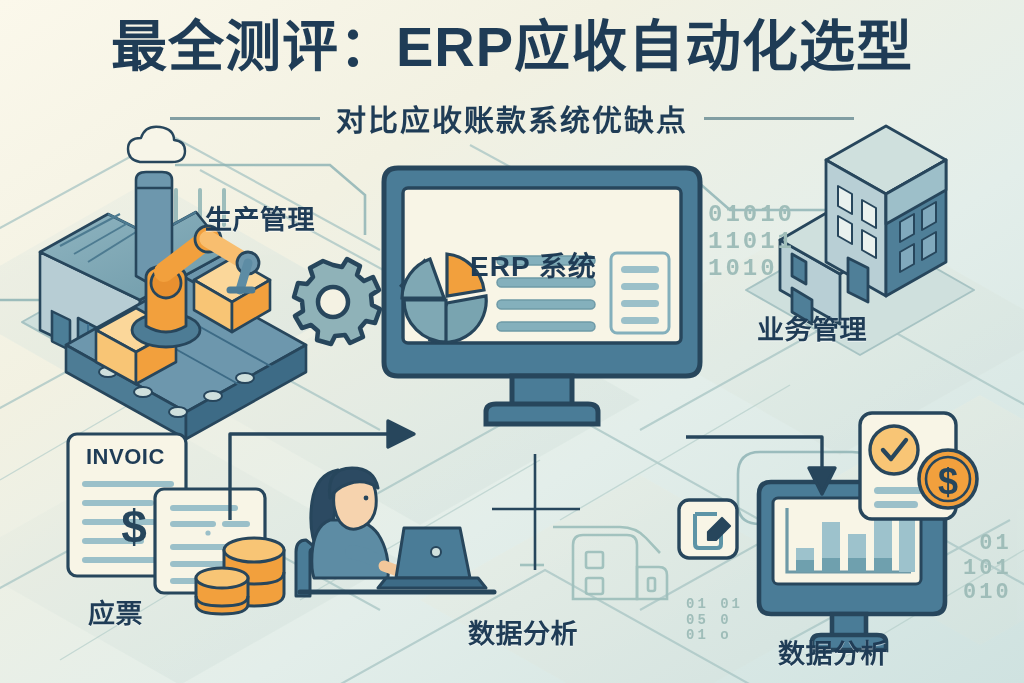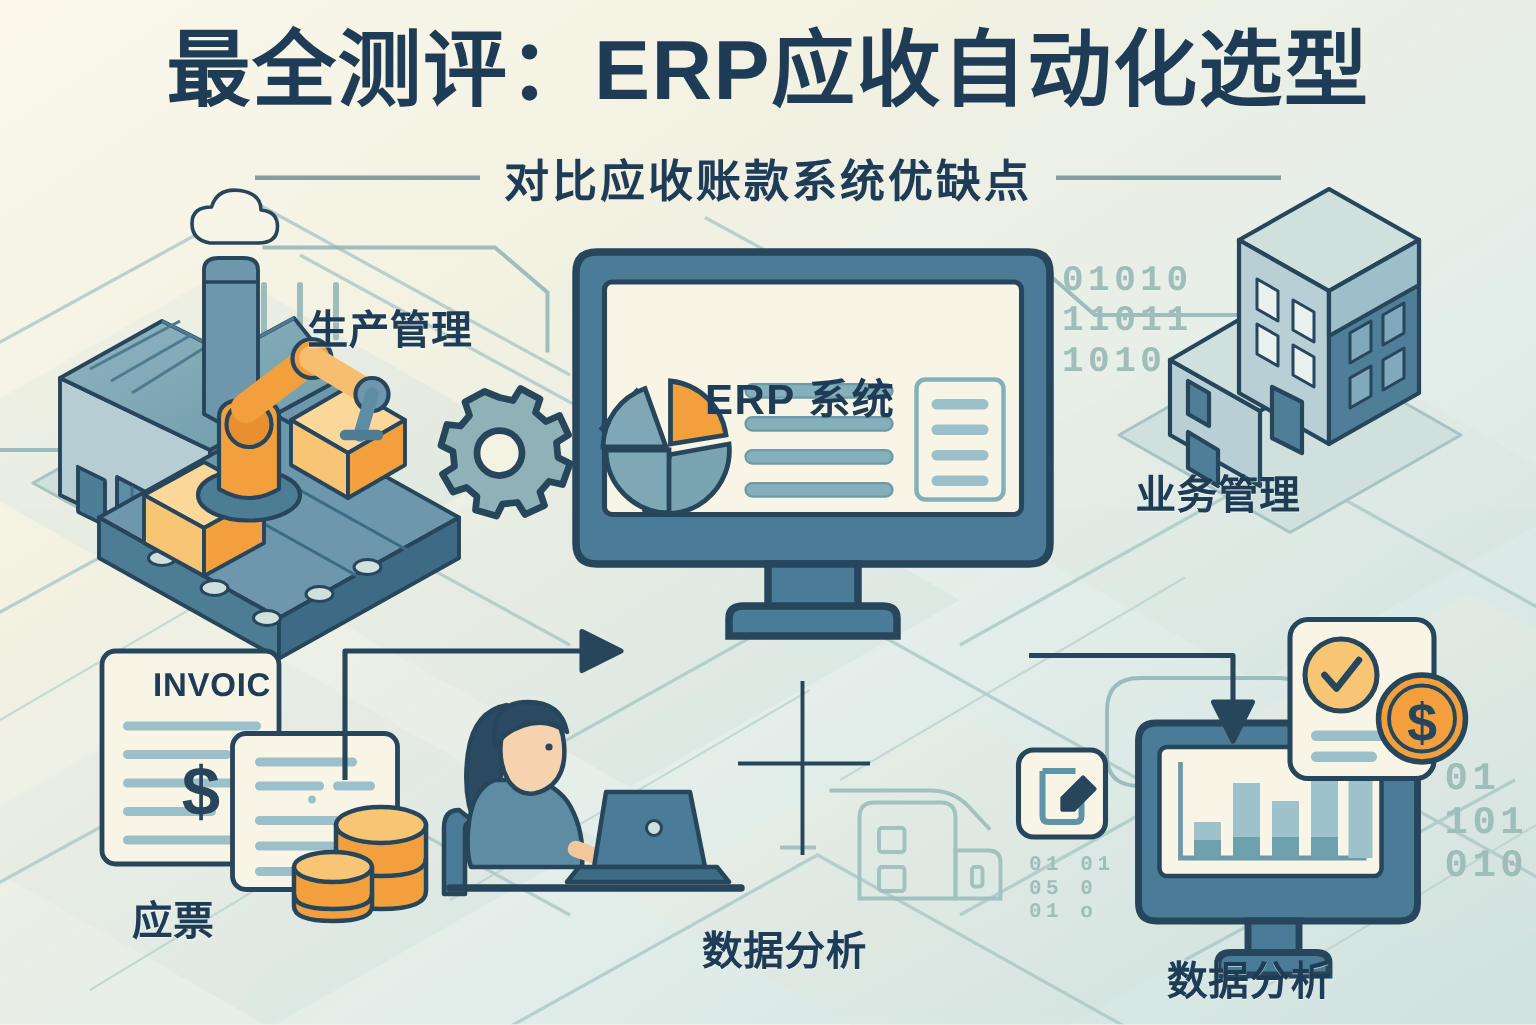--- a/index.html
+++ b/index.html
@@ -31,26 +31,27 @@
   #subwrap{
     position:absolute;left:0;top:96px;width:1024px;
     display:flex;align-items:center;justify-content:center;gap:16px;
   }
   #subwrap .rule{width:150px;height:3px;background:#6e8f96;opacity:.85;}
   #subtitle{font-size:30px;font-weight:bold;color:#1f3c56;letter-spacing:2px;}
   .binary{
     position:absolute;color:#9fbdb9;font-weight:bold;line-height:1.12;
     font-family:"Liberation Mono","DejaVu Sans Mono",monospace;
     letter-spacing:3px;
+    margin-top:27px;
   }
   .erp-screen-title{
     position:absolute;font-size:28px;font-weight:bold;color:#1f3c56;letter-spacing:1px;margin-top:32px;
   }
   .inv-title{
-    position:absolute;font-size:22px;font-weight:bold;color:#1f3c56;letter-spacing:.5px;margin-left:16px;
+    position:absolute;font-size:22px;font-weight:bold;color:#1f3c56;letter-spacing:.5px;
   }
 </style>
 </head>
 <body>
 
 <div id="poster">
 
   <svg id="bgsvg" viewBox="0 0 1024 683">
     <defs>
       <linearGradient id="bgGrad" x1="0" y1="0" x2="1" y2="1">
@@ -402,21 +403,21 @@
 
   <div class="lbl" style="left:468px;top:612px;font-size:27px;">数据分析</div>
 
   <div class="lbl" style="left:778px;top:632px;font-size:27px;">数据分析</div>
 
   <div class="binary" style="left:708px;top:175px;font-size:24px;">
     <div>01010</div>
     <div>11011</div>
     <div>1010</div>
   </div>
-  <div class="binary" style="left:963px;top:505px;font-size:26px;">
+  <div class="binary" style="left:963px;top:505px;font-size:22px;text-align:right;">
     <div>01</div>
     <div>101</div>
     <div>010</div>
   </div>
   <div class="binary" style="left:686px;top:570px;font-size:14px;">
     <div>01 01</div>
     <div>05 0</div>
     <div>01 o</div>
   </div>
 

